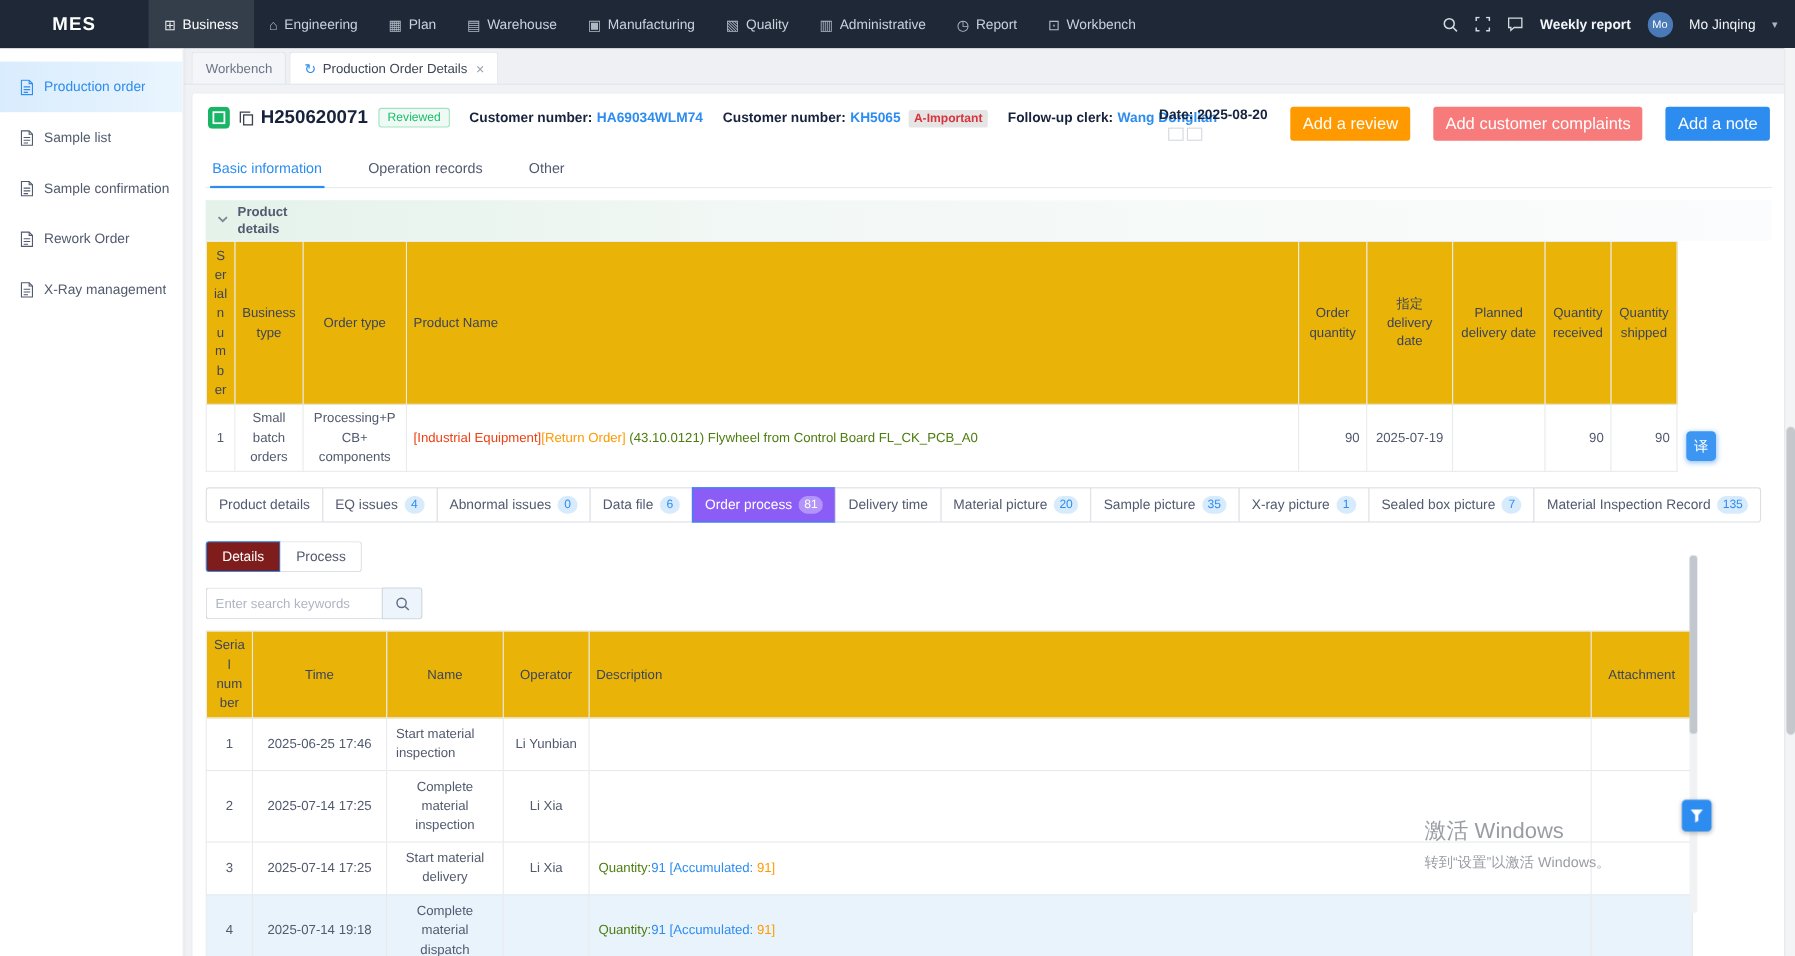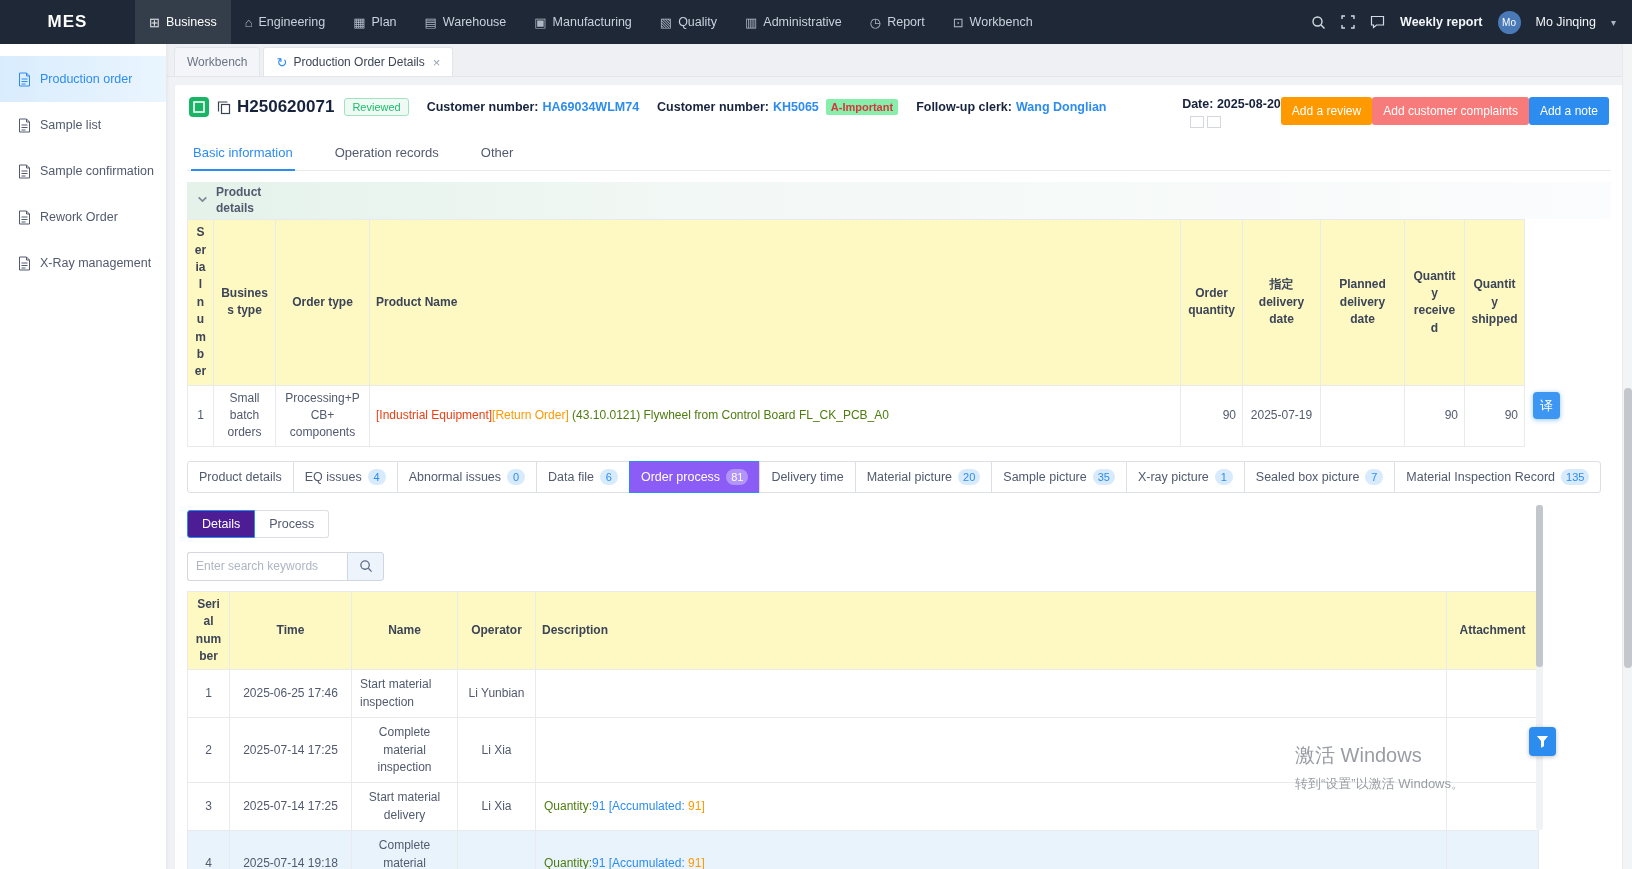--- a/index.html
+++ b/index.html
@@ -51,67 +51,67 @@
   .order-header{display:flex;align-items:flex-start;padding:4px 2px 10px}
   .oh-left{display:flex;align-items:center;flex:1;min-width:0}
   .order-icon{display:flex;margin-right:8px}
   .copy-icon{display:flex;margin-right:6px;cursor:pointer}
   .order-no{font-size:17px;font-weight:bold;color:#17233d}
   .tag-green{font-size:11px;color:#19be6b;background:#f0faf5;border:1px solid #a0e3c0;
     border-radius:3px;padding:2px 7px;margin-left:10px}
   .field{margin-left:18px;font-size:12.5px;white-space:nowrap}
   .f-label{font-weight:bold;color:#17233d}
   .f-value{color:#2d8cf0;font-weight:bold;margin-left:4px;cursor:pointer}
-  .tag-red{background:#86efac;color:#d9343c;font-weight:bold;padding:2px 5px;border-radius:2px;
+  .tag-red{background:#e5e5e5;color:#d9343c;font-weight:bold;padding:2px 5px;border-radius:2px;
     margin-left:7px;font-size:11px}
   .date-wrap{display:flex;flex-direction:column;gap:5px;margin-left:12px}
   .date-line{font-weight:bold;color:#17233d;font-size:12.5px;white-space:nowrap}
   .mini-boxes{display:flex;gap:3px;padding-left:8px}
   .mini-box{width:14px;height:12px;border:1px solid #d4d7dc;background:#fff;cursor:pointer}
   .header-actions{display:flex;align-items:flex-start}
-  .btn{border:none;color:#fff;font-size:12px;padding:7px 11px;border-radius:3px;cursor:pointer;
-    margin-left:0;font-family:inherit;white-space:nowrap}
+  .btn{border:none;color:#fff;font-size:15px;padding:7px 11px;border-radius:3px;cursor:pointer;
+    margin-left:21px;font-family:inherit;white-space:nowrap}
   .btn.orange{background:#ff9900}
   .btn.red{background:#f87b7b}
   .btn.blue{background:#2d8cf0}
 
   
   .main-tabs{display:flex;gap:38px;border-bottom:1px solid #e8eaec;padding:0 4px}
   .main-tab{padding:7px 2px 9px;font-size:13px;cursor:pointer;color:#515a6e}
   .main-tab.active{color:#2d8cf0;border-bottom:2px solid #2d8cf0;margin-bottom:-1px}
 
   
   .section-head{margin-top:11px;min-height:34px;display:flex;align-items:center;gap:8px;
     padding:3px 10px;background:linear-gradient(90deg,#e4f2ea 0%,#f2f8f5 35%,#fbfcfd 100%)}
   .section-title{font-weight:bold;color:#515a6e;width:62px;line-height:1.3;font-size:12px}
   table{border-collapse:collapse;table-layout:fixed;background:#fff;font-size:12px}
   th,td{border:1px solid #e8eaec;padding:4px 6px;vertical-align:middle;word-wrap:break-word;
     line-height:1.45}
-  th{font-weight:bold;color:#3c4557;background:#fef9c3}
+  th{font-weight:normal;color:#3c4557;background:#eab308}
   .ptable{width:calc(100% - 86px)}
   .ptable tbody td{height:42px;color:#515a6e}
   .c-red{color:#ed4014}.c-orange{color:#ff9900}.c-blue{color:#2d8cf0}.c-text{color:#4d7c0f}
 
   
   .pill-tabs{display:flex;margin-top:14px;flex-wrap:nowrap}
   .pill{border:1px solid #dcdfe4;background:#fff;padding:7px 11px;display:flex;align-items:center;
     gap:6px;margin-left:-1px;cursor:pointer;font-size:12.5px;color:#515a6e;white-space:nowrap}
   .pill:first-child{border-radius:3px 0 0 3px;margin-left:0}
   .pill:last-child{border-radius:0 3px 3px 0}
   .pill.active{background:#8b5cf6;border-color:#2d8cf0;color:#fff}
   .pill .count{background:#d8ebfc;color:#2d8cf0;border-radius:9px;min-width:18px;height:16px;
     line-height:16px;text-align:center;padding:0 5px;font-size:11px}
   .pill.active .count{background:rgba(255,255,255,.35);color:#fff}
 
   
   .segs{display:flex;margin-top:17px}
   .seg{padding:6px 14px;border:1px solid #dcdfe4;background:#fff;font-size:12.5px;cursor:pointer;color:#515a6e}
   .seg:first-child{border-radius:3px 0 0 3px}
   .seg:last-child{border-radius:0 3px 3px 0;border-left:none}
-  .seg.active{background:#4c1d95;color:#fff;border-color:#2d8cf0}
+  .seg.active{background:#7f1d1d;color:#fff;border-color:#2d8cf0}
   .search-row{display:flex;margin-top:14px;align-items:center}
   .search-input{width:160px;height:29px;border:1px solid #d5d9de;border-right:none;
     border-radius:3px 0 0 3px;padding:0 8px;font-size:12px;color:#515a6e;outline:none;font-family:inherit}
   .search-input::placeholder{color:#aeb6c2}
   .search-btn{width:37px;height:29px;border:1px solid #cfd6de;background:#eef4fb;
     border-radius:0 3px 3px 0;display:flex;align-items:center;justify-content:center;cursor:pointer}
 
   
   .table-wrap{position:relative;margin-top:10px}
   .xtable{width:calc(100% - 72px)}

